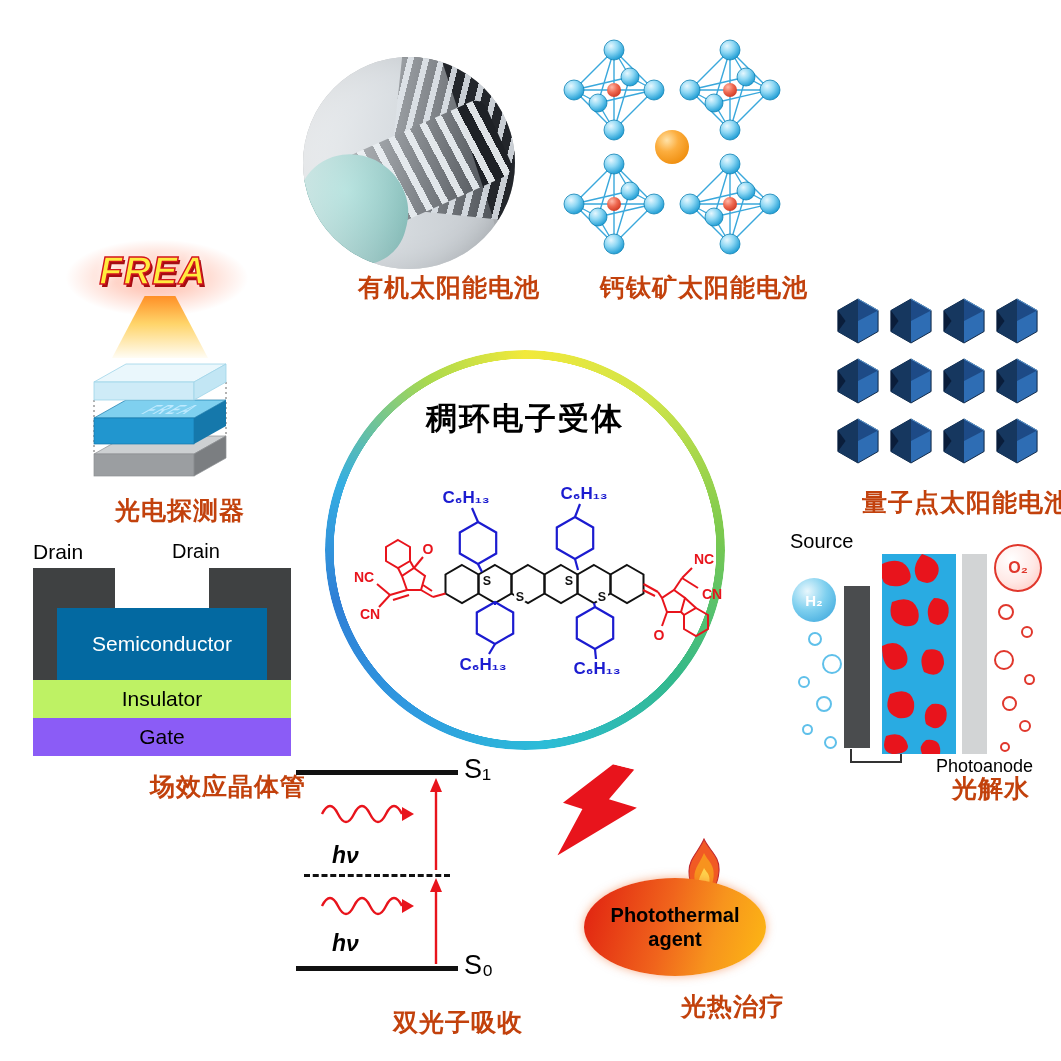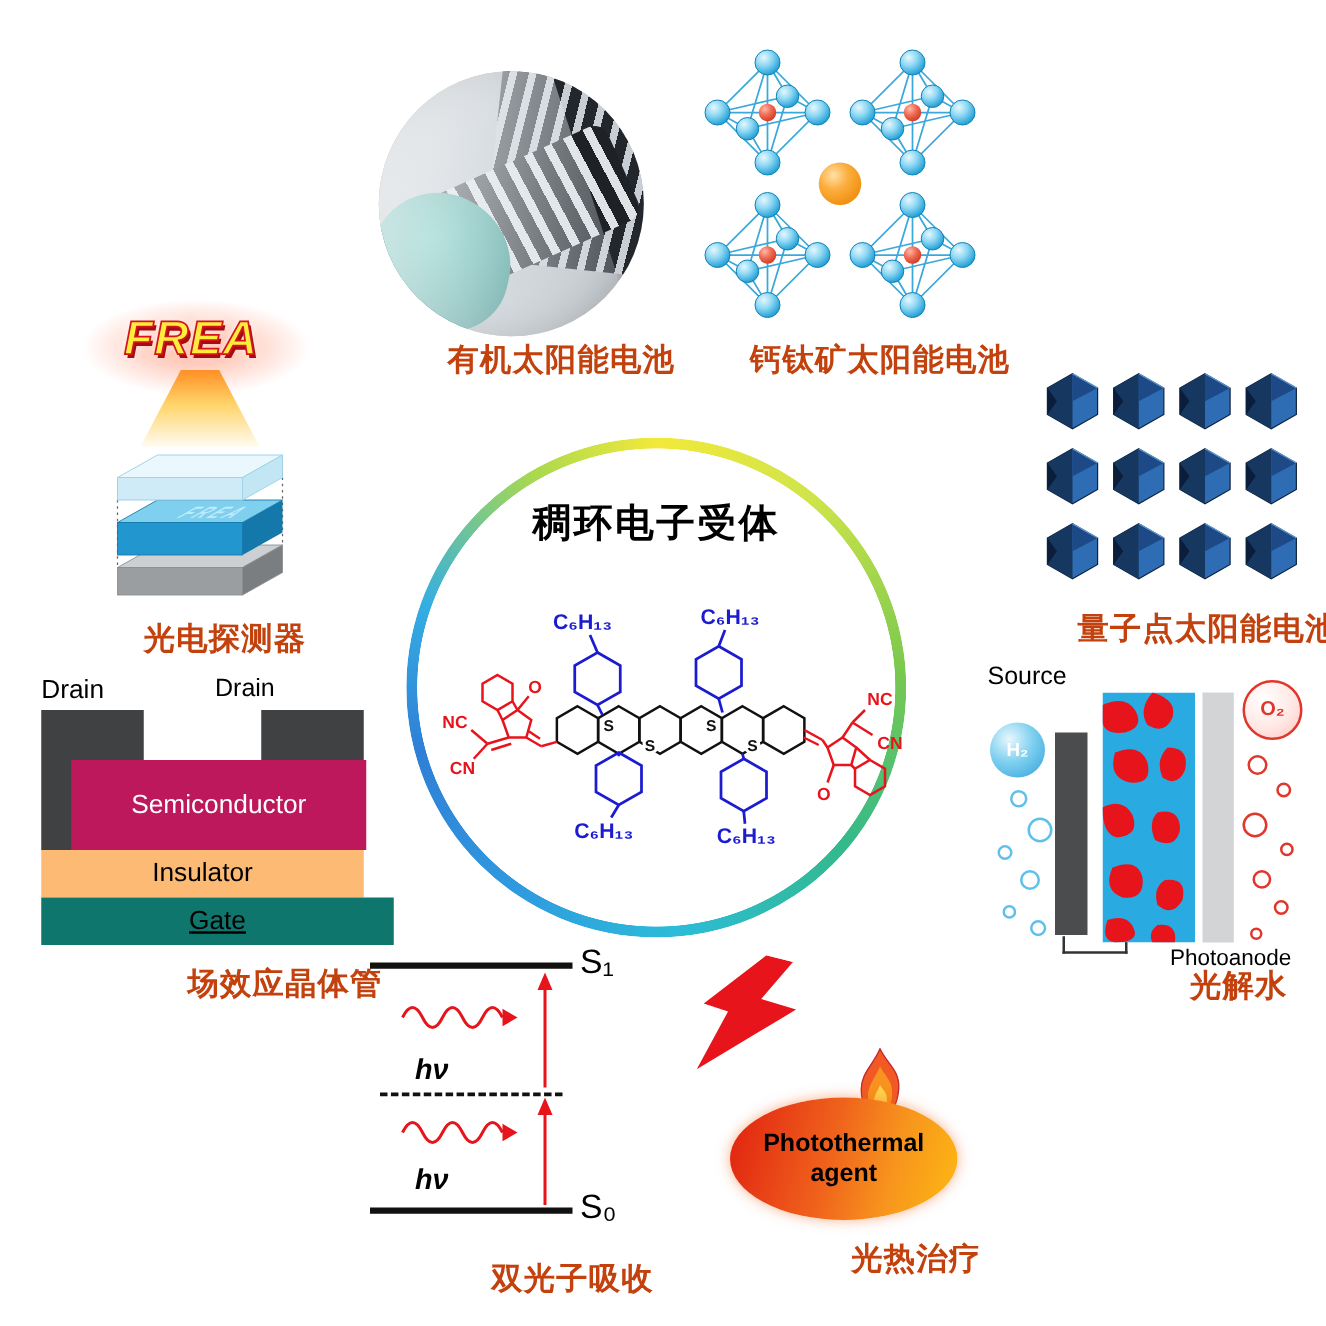--- a/index.html
+++ b/index.html
@@ -41,23 +41,23 @@
     clip-path:polygon(34% 0,66% 0,100% 100%,0 100%); }
 
   
   .fet { position:absolute; left:33px; top:540px; width:258px; height:218px; }
   .fet .src { position:absolute; left:0; top:0; font-size:21px; }
   .fet .drn { position:absolute; left:139px; top:0; font-size:20px; }
   .fet .stack { position:absolute; left:0; top:28px; width:258px; height:188px; }
   .fet .dark  { position:absolute; left:0; top:0; width:258px; height:112px; background:#3f4142; }
   .fet .notch { position:absolute; left:82px; top:0; width:94px; height:40px; background:#fff; }
   .fet .layer { position:absolute; display:flex; align-items:center; justify-content:center; font-size:21px; }
-  .fet .semi { left:24px; top:40px; width:236px; height:72px; background:#be185d; color:#fff; }
-  .fet .insu { left:0; top:112px; width:258px; height:38px; background:#fdba74; }
-  .fet .gate { left:0; top:150px; width:282px; height:38px; background:#0f766e;text-decoration:underline; }
+  .fet .semi { left:24px; top:40px; width:210px; height:72px; background:#0369a1; color:#fff; }
+  .fet .insu { left:0; top:112px; width:258px; height:38px; background:#bef264; }
+  .fet .gate { left:0; top:150px; width:258px; height:38px; background:#8b5cf6; }
 
   
   .qd-grid { position:absolute; left:836px; top:298px; width:206px; display:flex; flex-wrap:wrap; gap:14px 9px; }
   .qd { width:44px; height:46px; }
 
   
   .ws { position:absolute; left:788px; top:528px; width:264px; height:252px; }
   .ws .cathode { position:absolute; left:2px; top:2px; font-size:20px; }
   .ws .photoanode { position:absolute; left:148px; top:228px; font-size:18px; }
   .ws .bar { position:absolute; left:56px; top:58px; width:26px; height:162px; background:#4a4c4e; }

